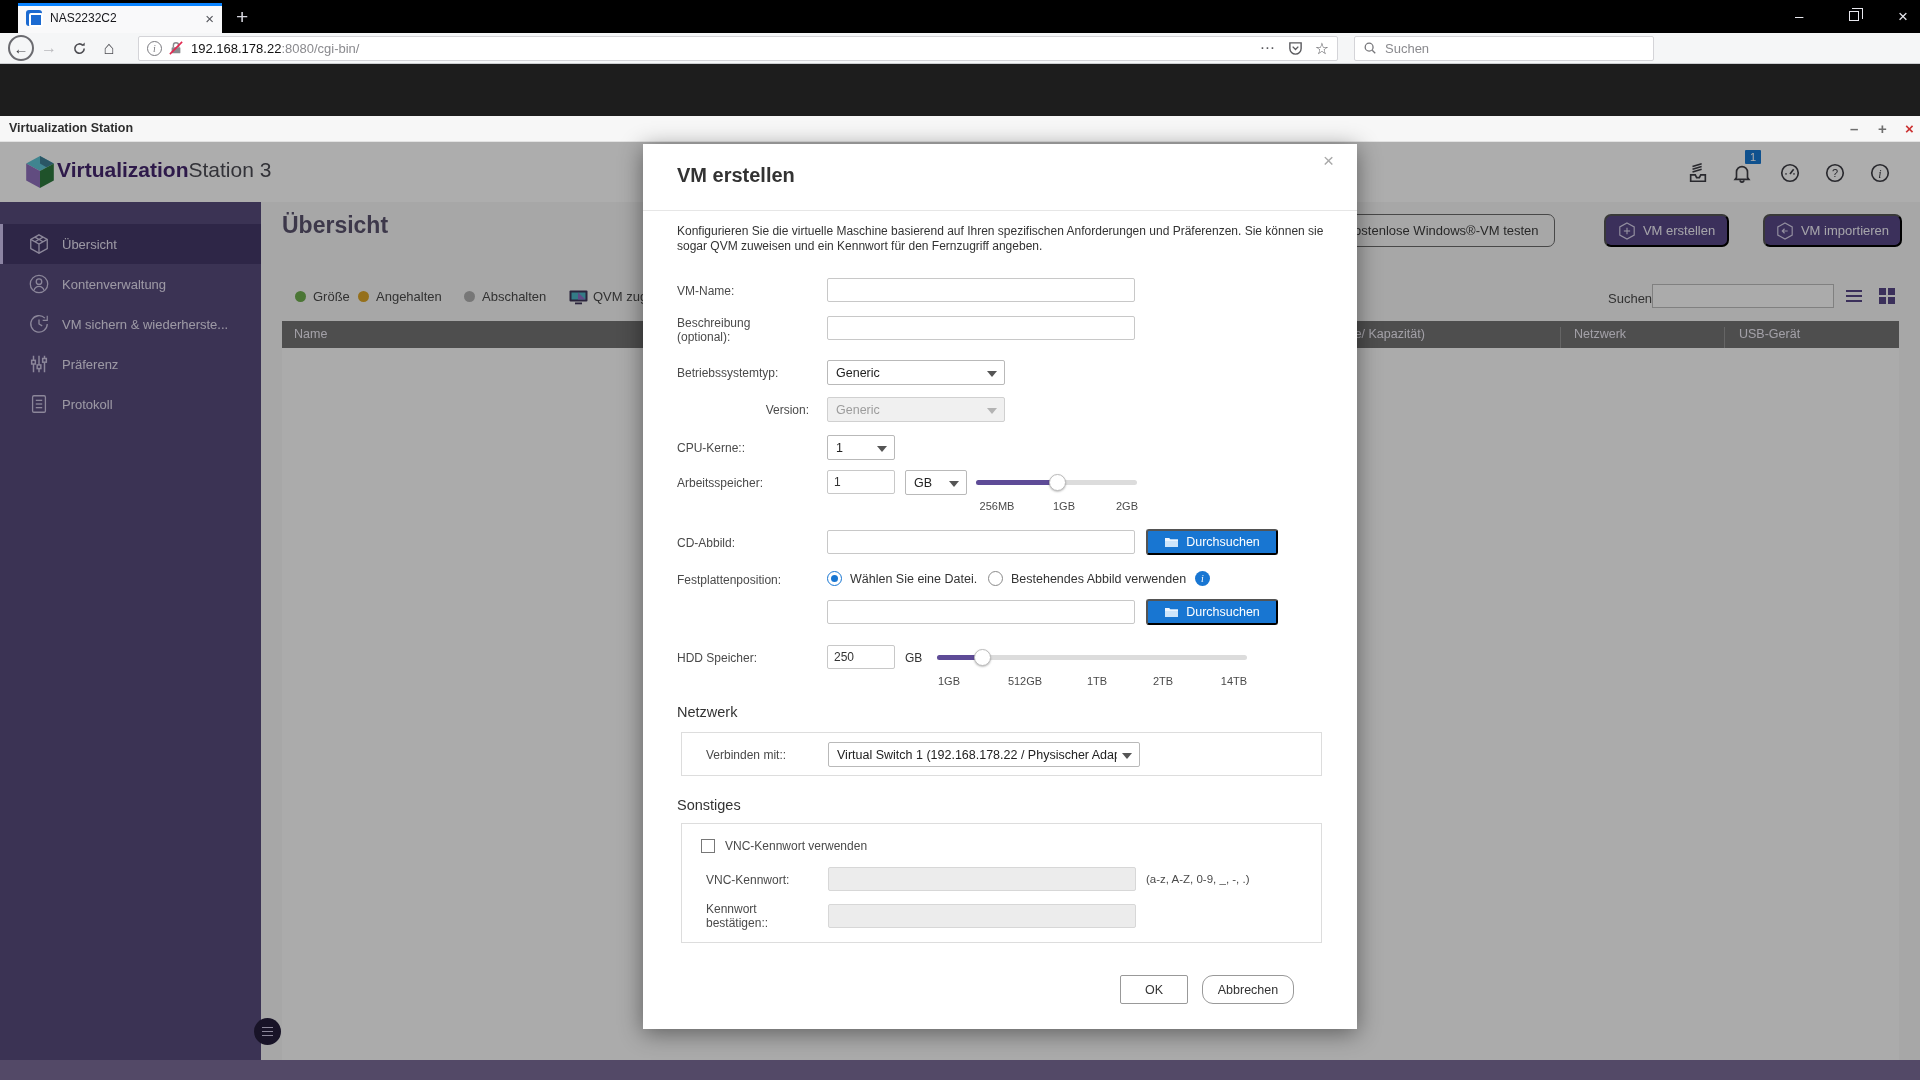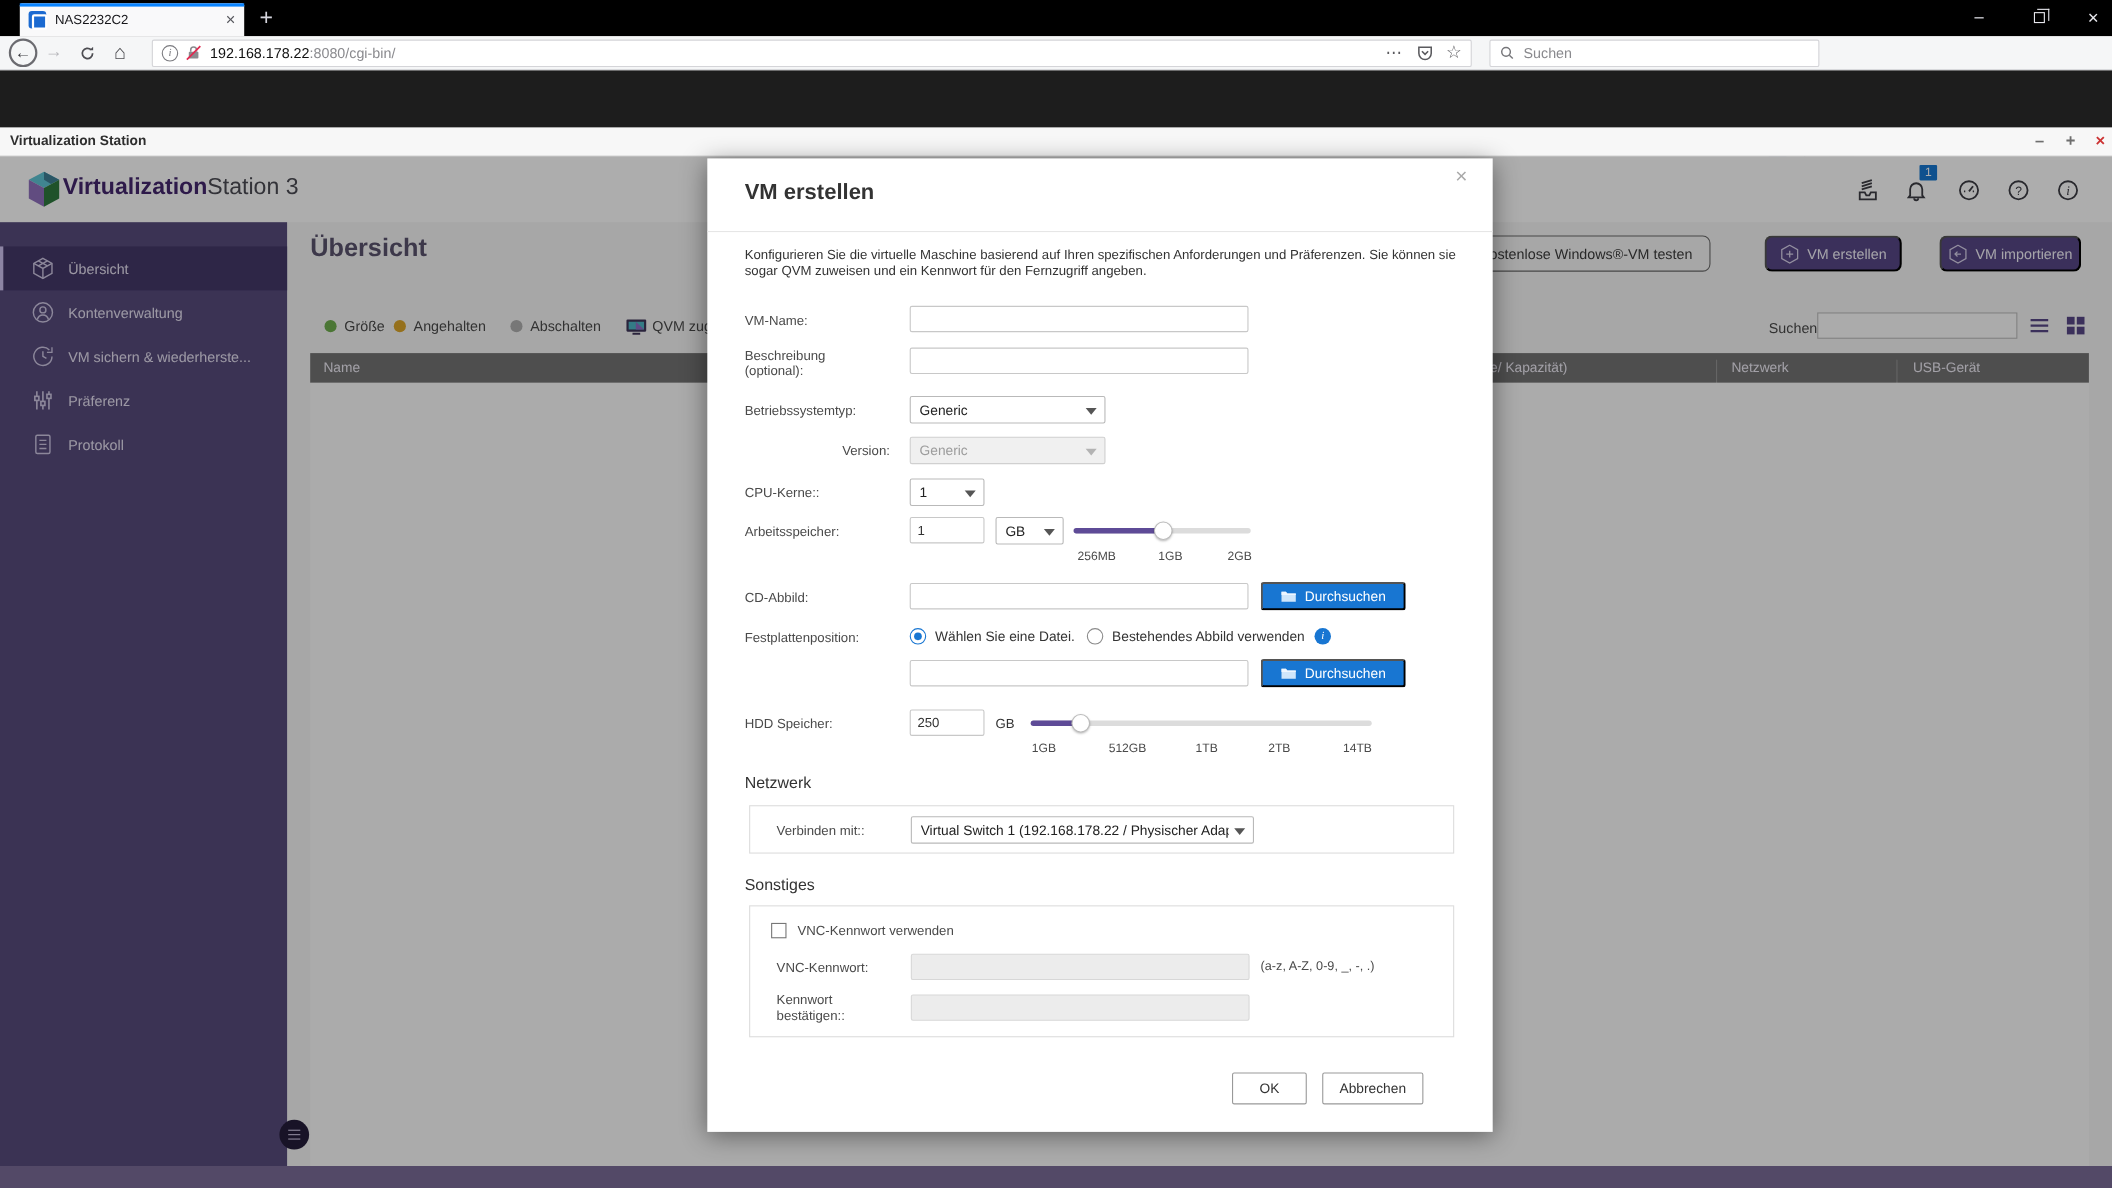--- a/index.html
+++ b/index.html
@@ -411,21 +411,21 @@
     <div id="pagetitle" class="abs">Übersicht</div>
     <button class="btn-outline" style="left:1329px;top:72px;width:226px;">Kostenlose Windows®-VM testen</button>
     <button class="btn-purple" style="left:1604px;top:72px;width:125px;">
       <svg class="hex" viewBox="0 0 20 20">
           <polygon points="10,1 18,5.5 18,14.5 10,19 2,14.5 2,5.5" fill="none" stroke="#d8d2ea" stroke-width="1.3"></polygon>
           <line x1="10" y1="6.5" x2="10" y2="13.5" stroke="#d8d2ea" stroke-width="1.3"></line>
           <line x1="6.5" y1="10" x2="13.5" y2="10" stroke="#d8d2ea" stroke-width="1.3"></line>
         </svg>
       <span>VM erstellen</span>
     </button>
-    <button class="btn-purple" style="left:1763px;top:72px;width:129px;">
+    <button class="btn-purple" style="left:1763px;top:72px;width:139px;">
       <svg class="hex" viewBox="0 0 20 20">
           <polygon points="10,1 18,5.5 18,14.5 10,19 2,14.5 2,5.5" fill="none" stroke="#d8d2ea" stroke-width="1.3"></polygon>
           <path d="M13 10H7M9.5 7.5L7 10l2.5 2.5" fill="none" stroke="#d8d2ea" stroke-width="1.3"></path>
         </svg>
       <span>VM importieren</span>
     </button>
 
     <span class="dot" style="left: 295px; background-color: rgb(111, 174, 78);"></span>
     <span class="leglbl" style="left:313px;">Größe</span>
     <span class="dot" style="left: 358px; background-color: rgb(220, 166, 42);"></span>
@@ -567,16 +567,16 @@
       <span class="cbox" style="left:19px;top:15px;"></span>
       <span class="rlabel" style="left:43px;top:15px;font-size:12px;color:#4a4a4a;">VNC-Kennwort verwenden</span>
       <span class="flabel" style="left:24px;top:49px;">VNC-Kennwort:</span>
       <input class="finput dis" style="left: 146px; top: 43px;" disabled="">
       <span class="hint" style="left:464px;top:49px;">(a-z, A-Z, 0-9, _, -, .)</span>
       <span class="flabel" style="left:24px;top:78px;width:100px;">Kennwort bestätigen::</span>
       <input class="finput dis" style="left: 146px; top: 80px;" disabled="">
     </div>
 
     <button class="dbtn" style="left:477px;width:68px;">OK</button>
-    <button class="dbtn" style="left:559px;width:92px;">Abbrechen</button>
+    <button class="dbtn" style="left:559px;width:92px;border-radius:11px;">Abbrechen</button>
   </div>
 
 </div>
 
 </body></html>

